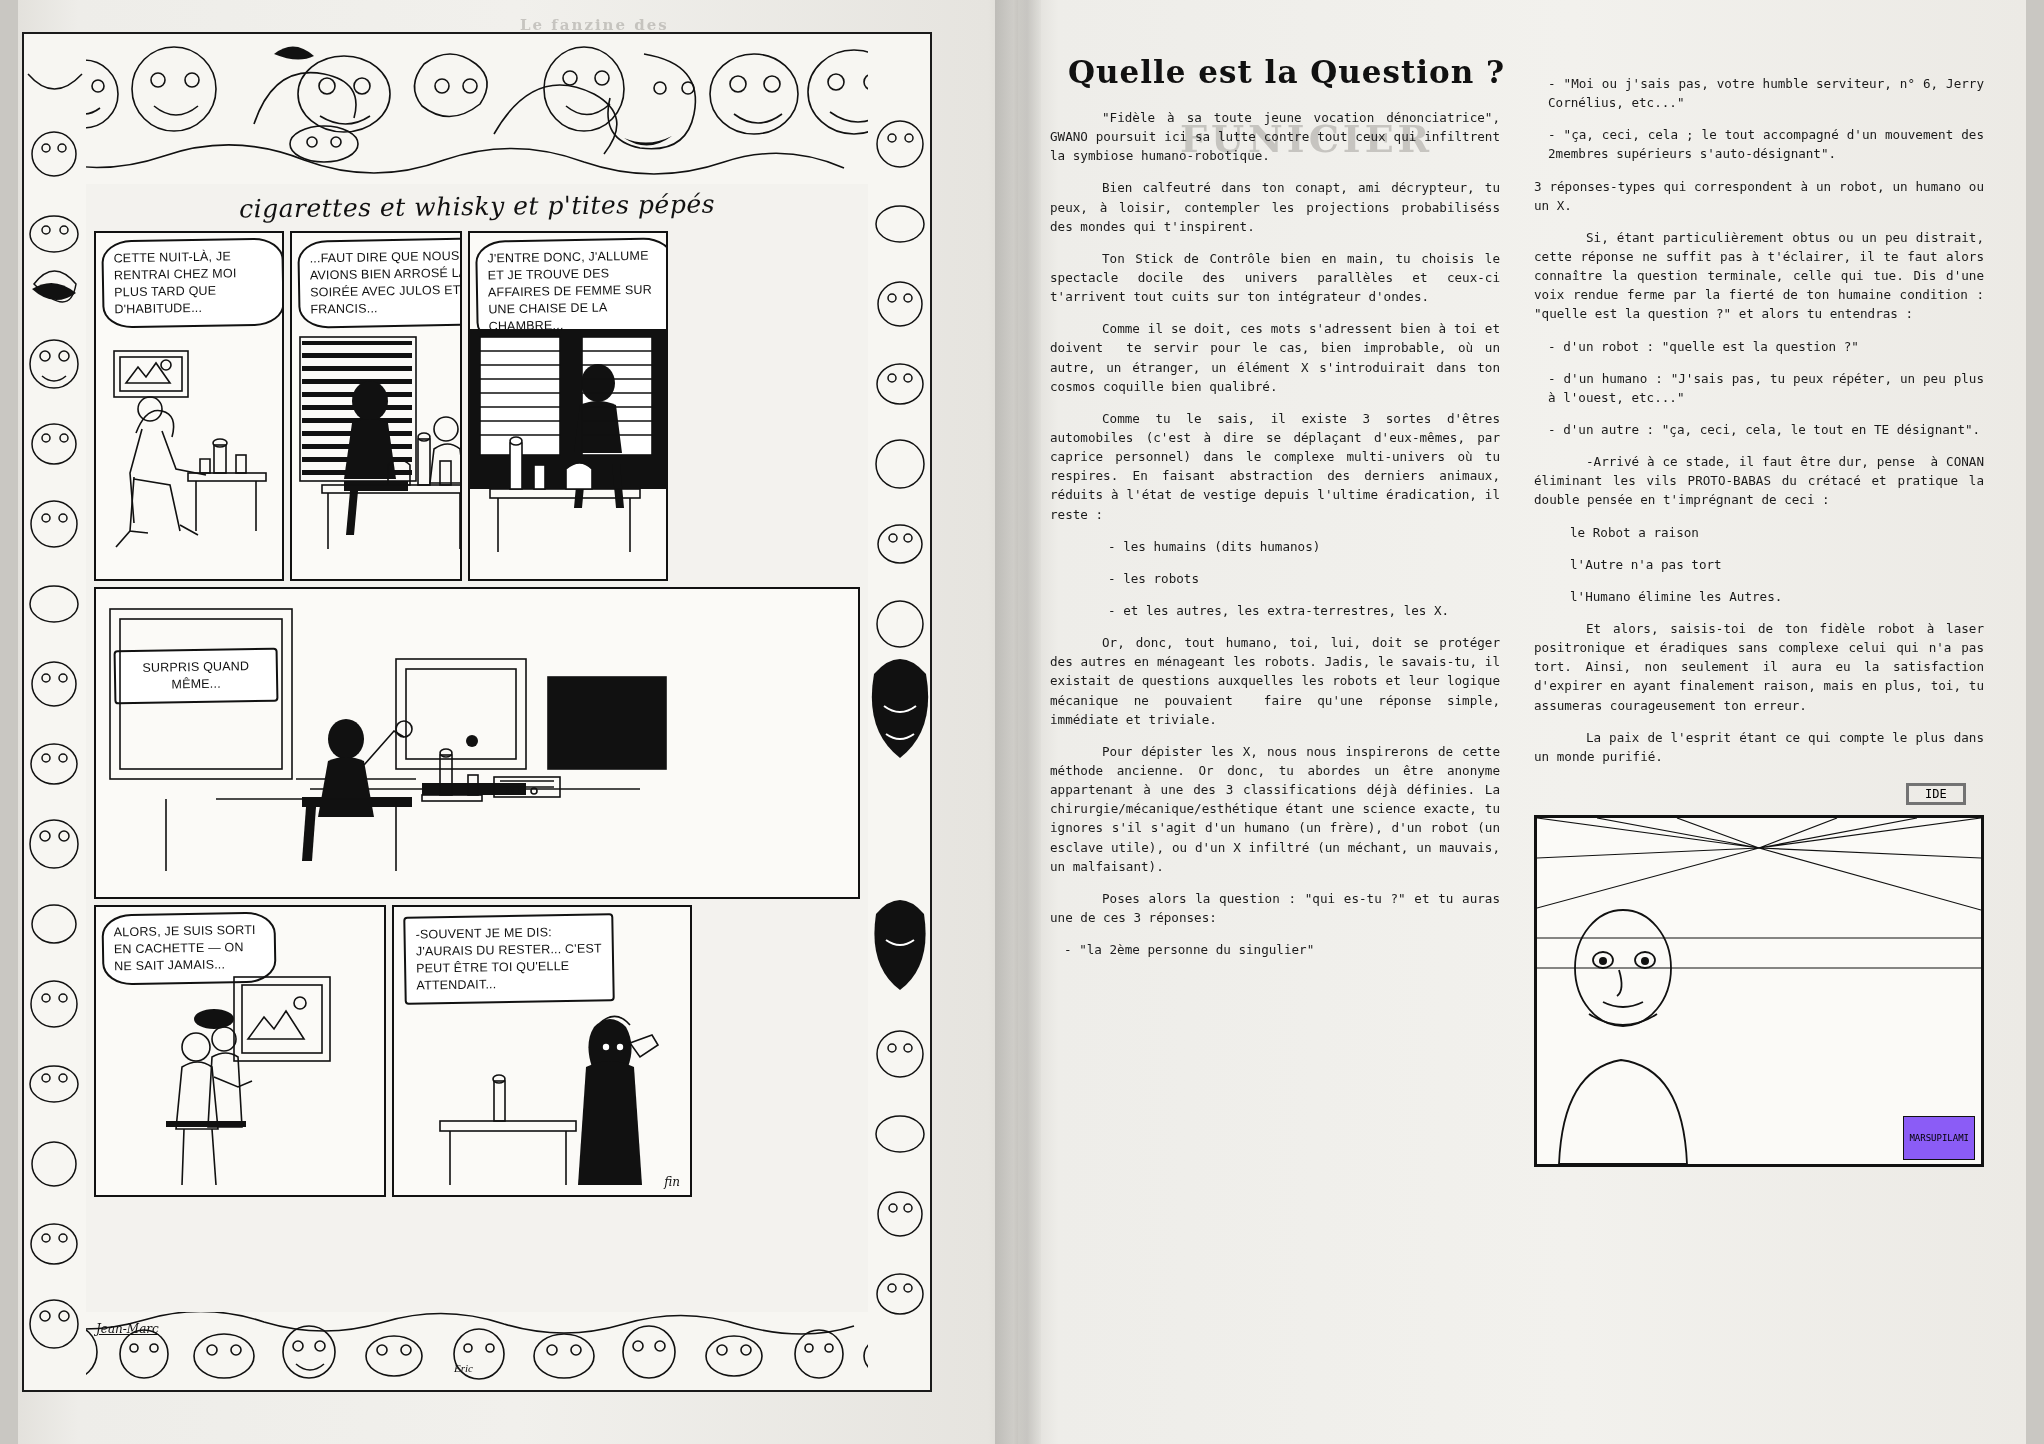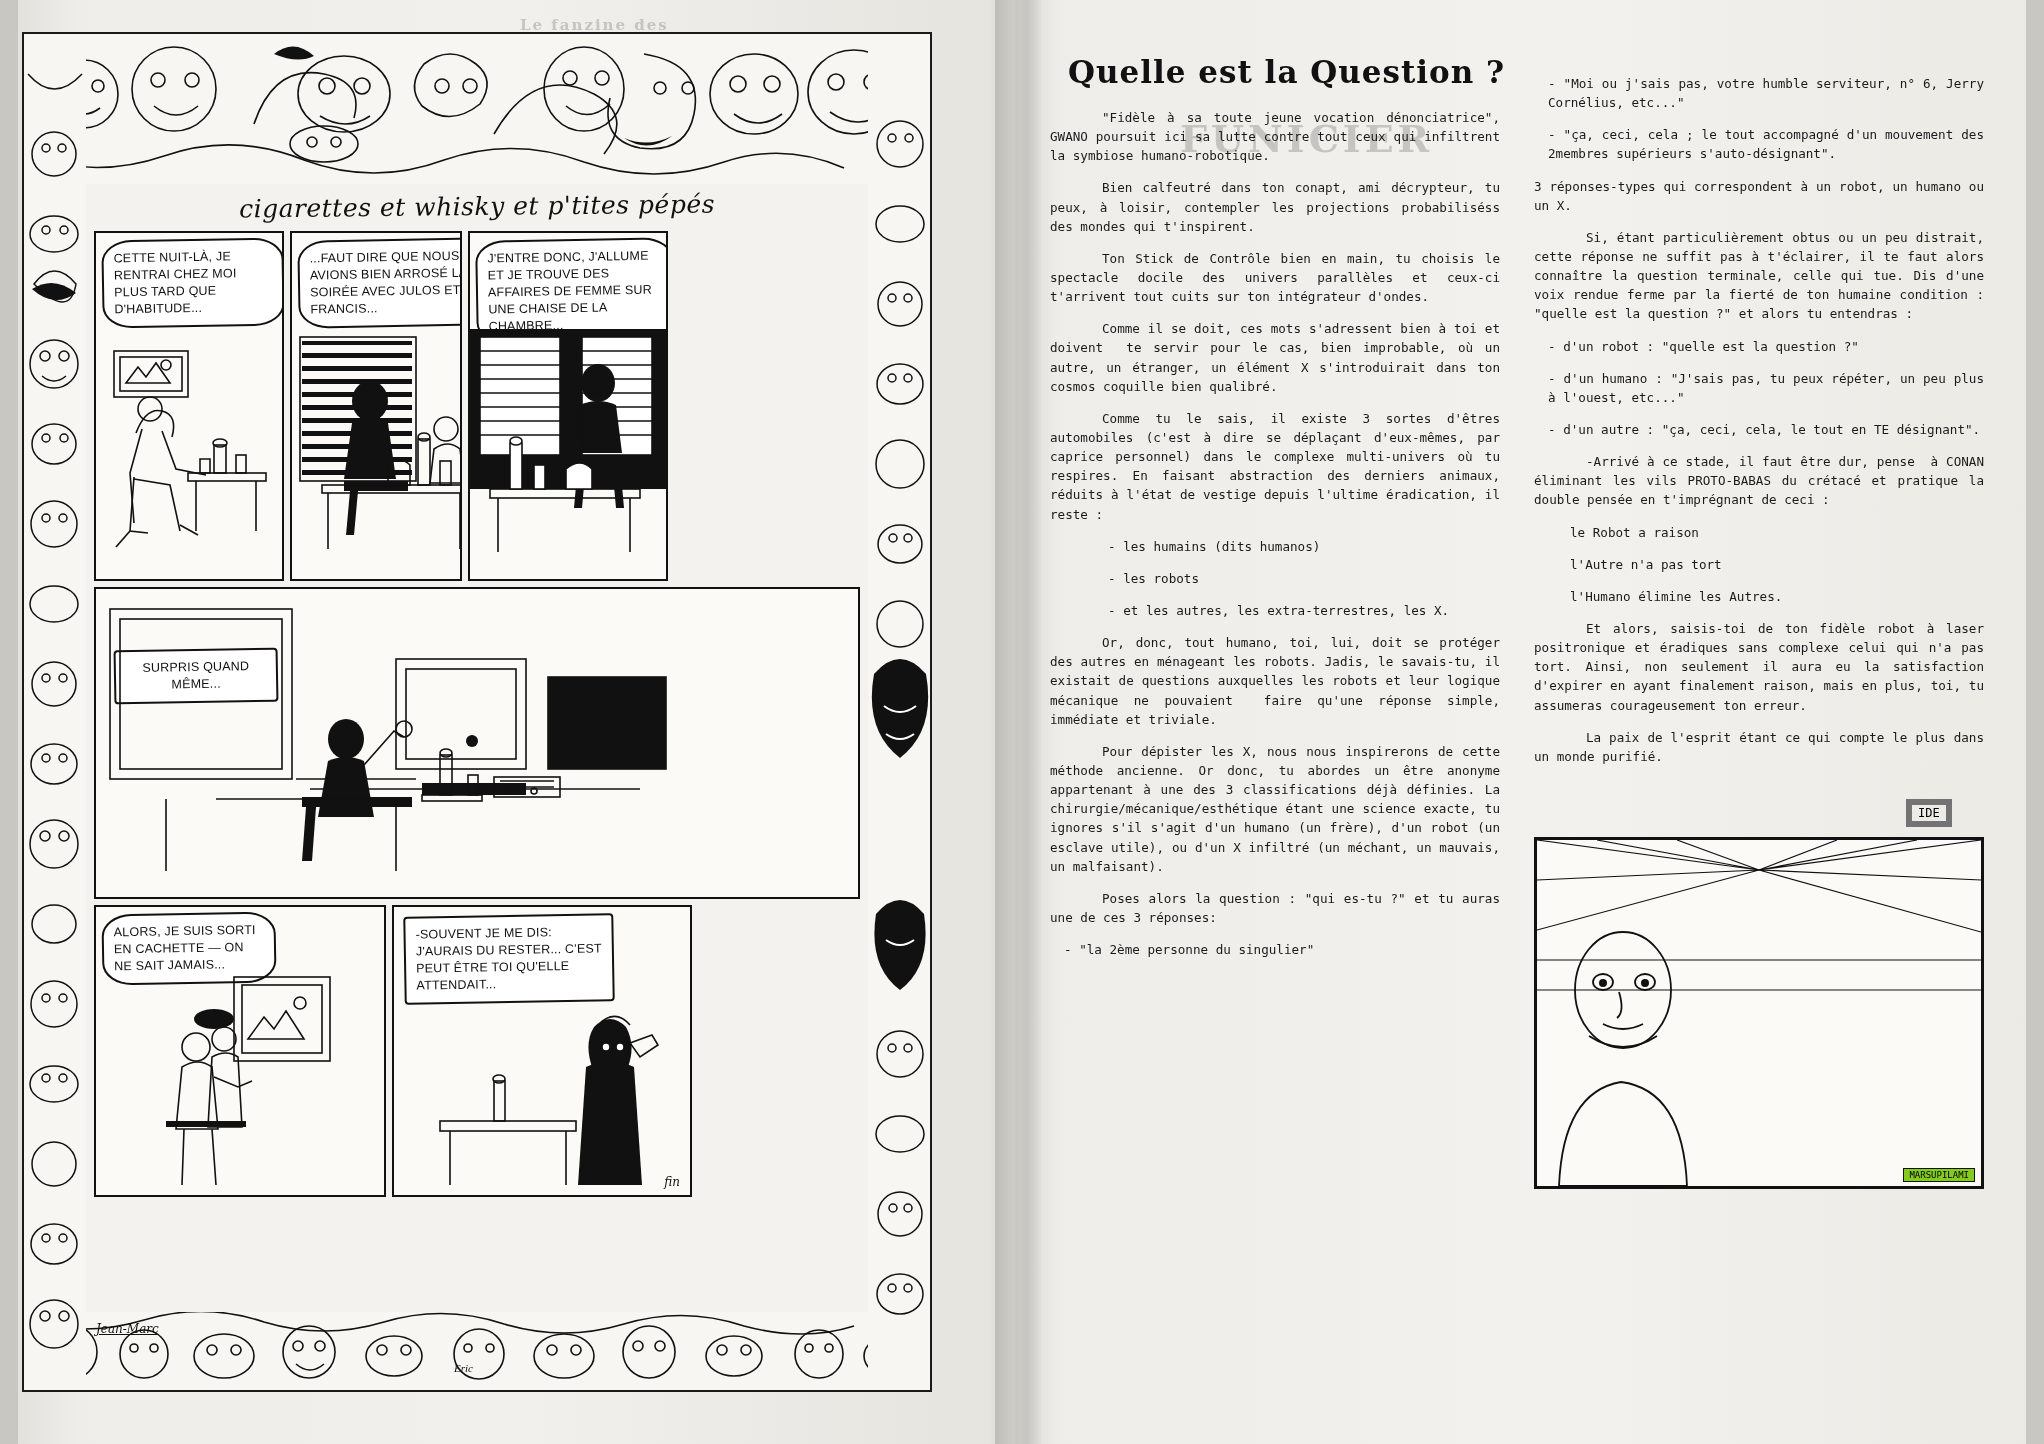--- a/index.html
+++ b/index.html
@@ -110,41 +110,41 @@
   .col p.list{text-indent:0;padding-left:58px;}
   .col p.center{text-indent:0;padding-left:36px;}
   .ghost{
     position:absolute;
     color:rgba(120,118,112,.35);
     font-family:"DejaVu Serif",serif;
     font-weight:bold;
   }
 
   .idc{
-    border:6px solid #737373;
+    border:3px solid #737373;
     font-family:"DejaVu Sans Mono",monospace;
     font-size:12px;
-    padding:1px 6px;
+    padding:1px 16px;
     display:inline-block;
     margin-left:372px;
-    margin-top:20px;
+    margin-top:4px;
   }
   .photo{
     margin-top:10px;
     width:450px;height:352px;
     border:3px solid #111;
     background:#fbfaf7;
     position:relative;
     overflow:hidden;
     box-sizing:border-box;
   }
   .sig{
     position:absolute;right:6px;bottom:4px;
-    border:1px solid #111;background:#84cc16;
-    font-size:9px;padding:1px 5px;
+    border:1px solid #111;background:#8b5cf6;
+    font-size:9px;padding:16px 5px;
     font-family:"DejaVu Sans Mono",monospace;
   }
   .rays{position:absolute;inset:0;}
 </style>
 </head>
 <body>
 
 <div class="page">
 
   <div class="sheet left"></div>

